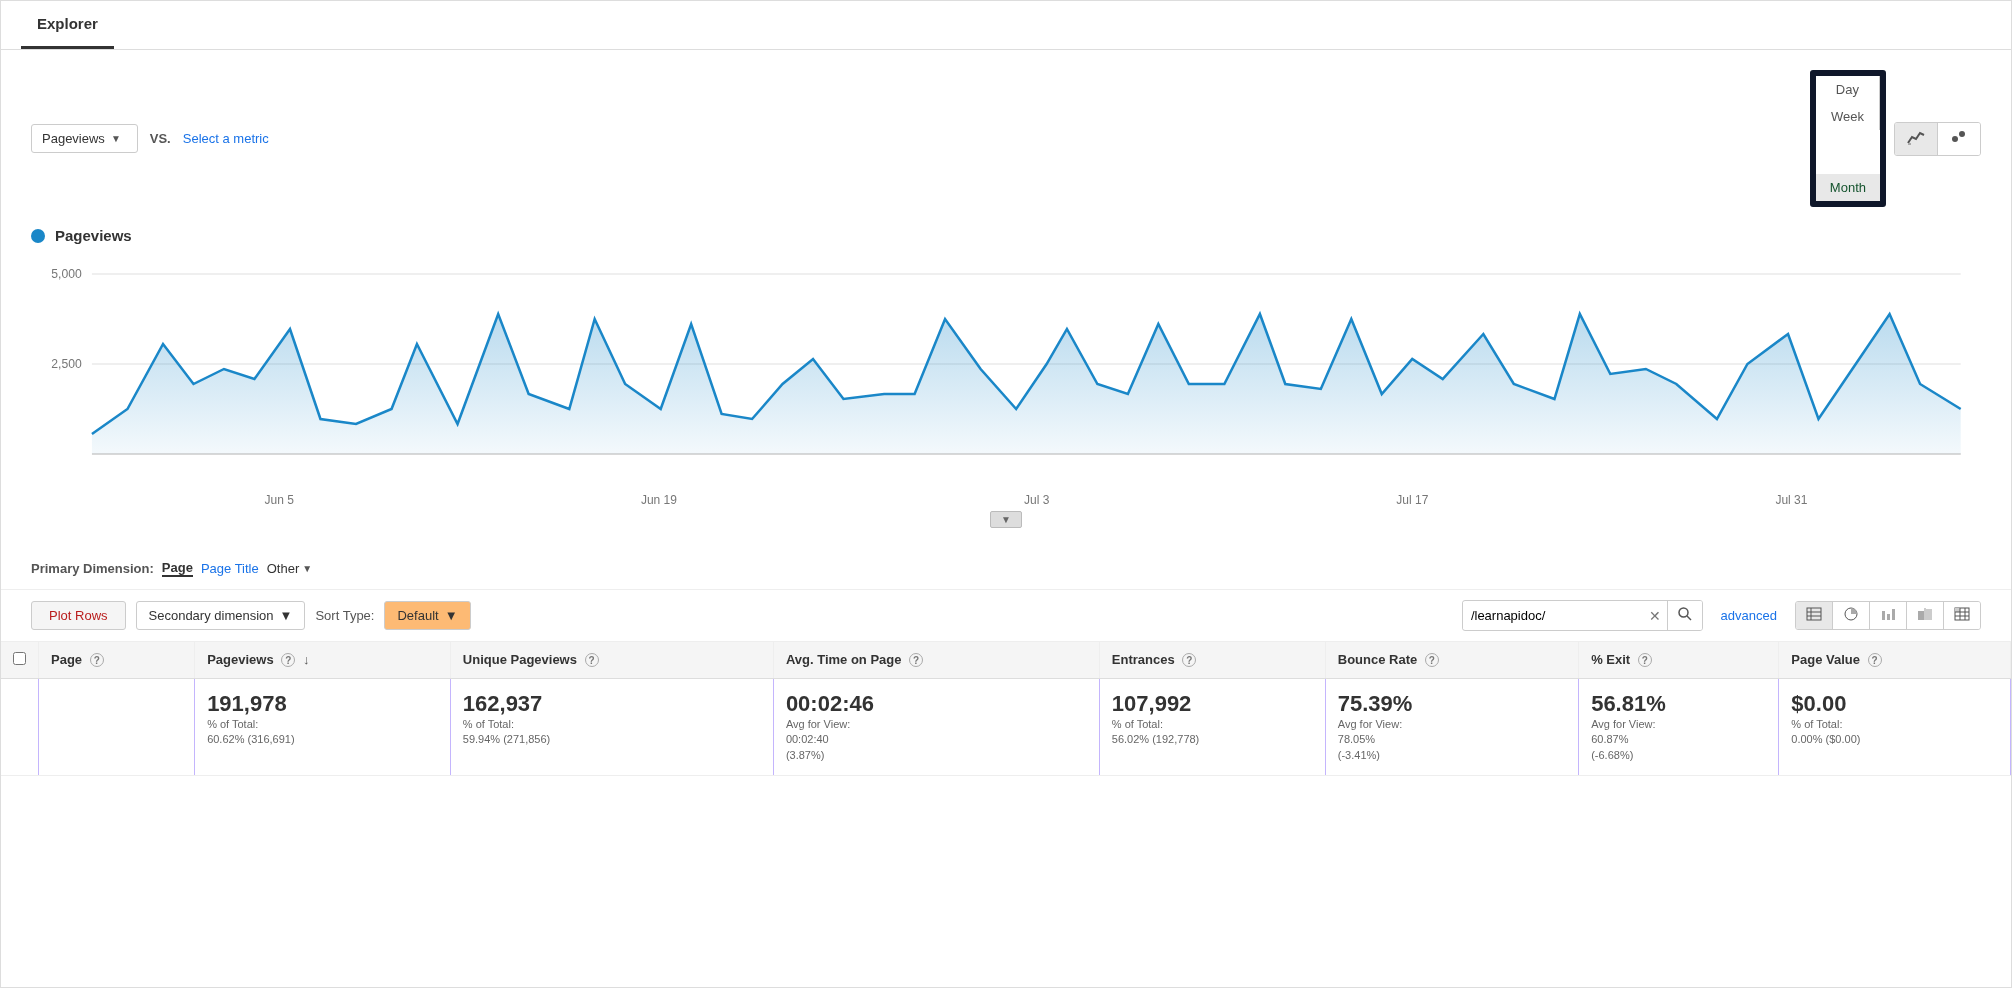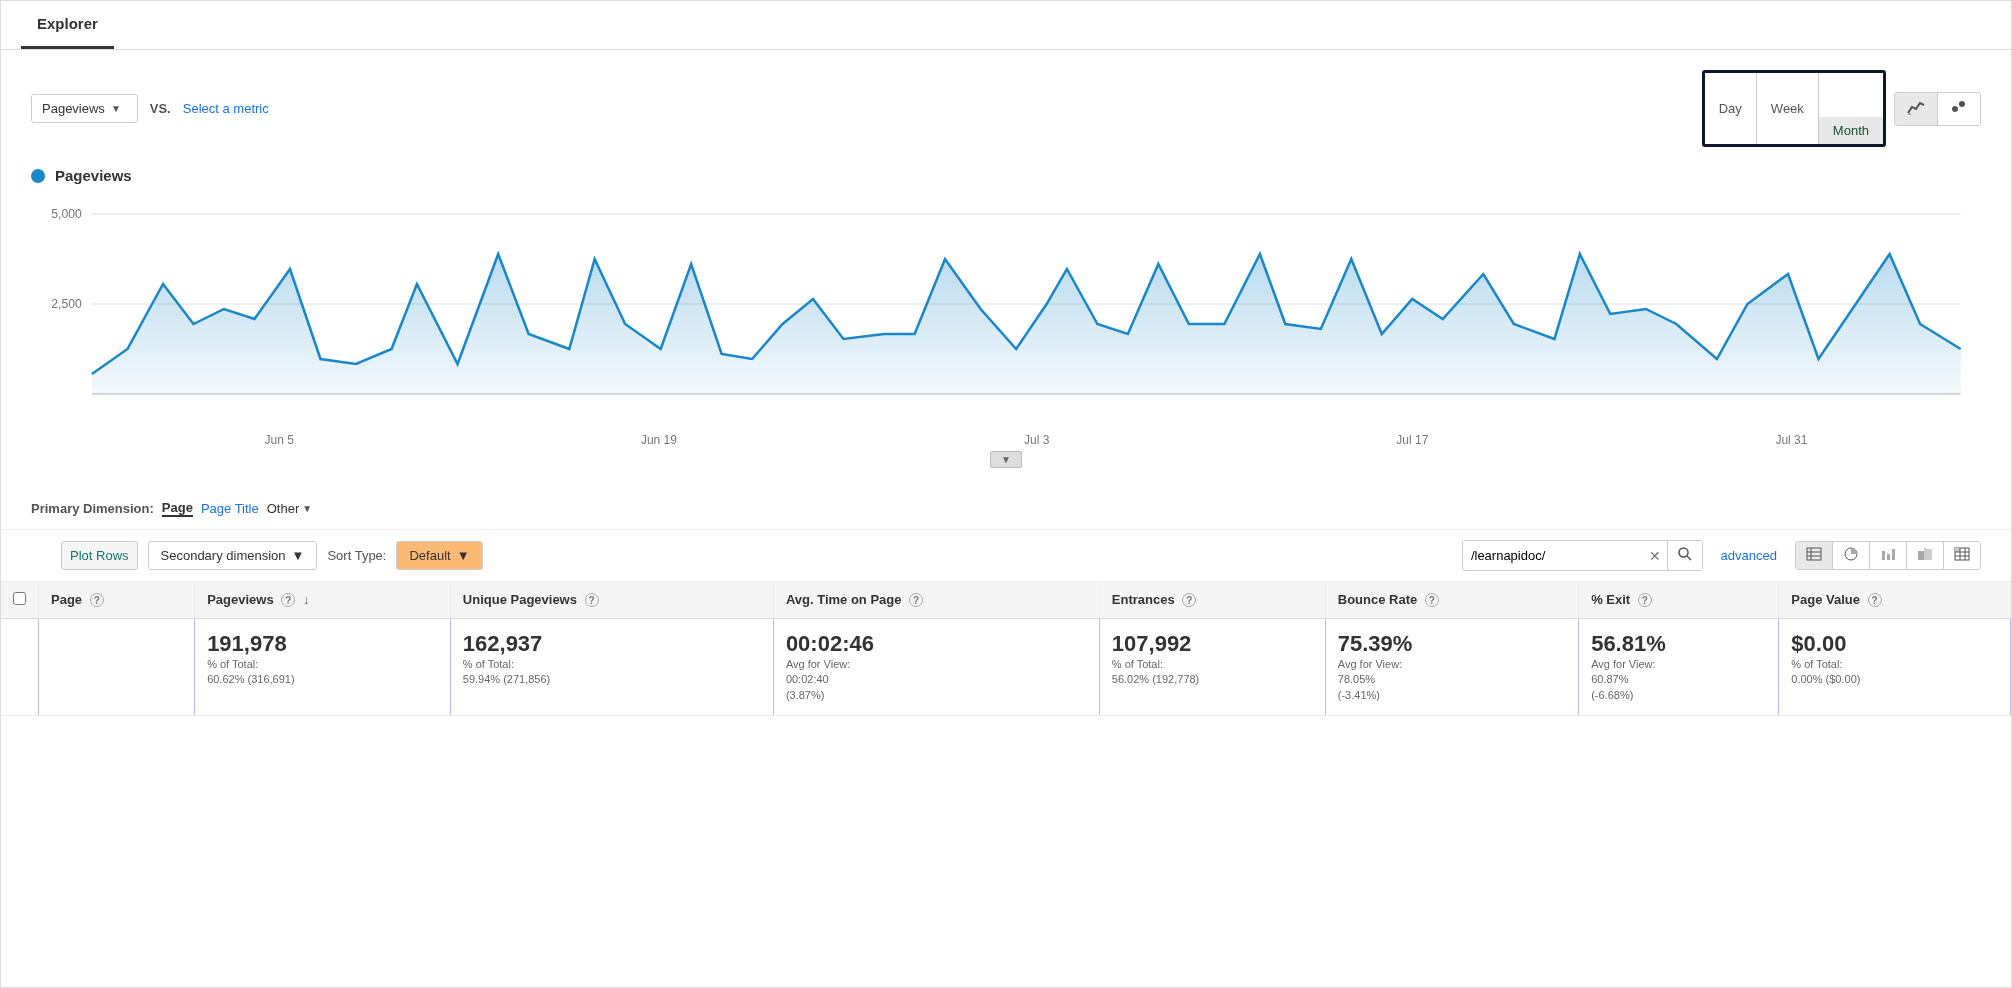--- a/index.html
+++ b/index.html
@@ -17,21 +17,21 @@
     .chart-area { padding: 20px 30px; }
     
     .metric-controls { display: flex; align-items: center; margin-bottom: 20px; }
     .metric-dropdown { display: flex; align-items: center; border: 1px solid #ccc; border-radius: 3px; padding: 6px 10px; font-size: 13px; cursor: pointer; background: #fff; }
     .metric-dropdown span { margin-right: 6px; }
     .metric-dropdown .arrow { color: #555; font-size: 10px; }
     .vs-text { margin: 0 12px; color: #555; font-size: 13px; font-weight: bold; }
     .select-metric { color: #1a73e8; cursor: pointer; font-size: 13px; }
     
     .date-controls { margin-left: auto; display: flex; align-items: center; gap: 8px; }
-    .date-btn-group { display: flex; border: 3px solid #0f172a; border-radius: 3px; overflow: hidden; }
+    .date-btn-group { display: flex; border: 6px solid #0f172a; border-radius: 3px; overflow: hidden; flex-direction: column; }
     .date-btn { padding: 6px 14px; background: #fff; border: none; cursor: pointer; font-size: 13px; color: #555; border-right: 1px solid #ccc; }
     .date-btn:last-child { border-right: none; }
     .date-btn.active { background: #e8e8e8; font-weight: normal; color: #14532d; margin-top: 44px; }
     .view-btn-group { display: flex; border: 1px solid #ccc; border-radius: 3px; overflow: hidden; }
     .view-btn { padding: 6px 12px; background: #fff; border: none; cursor: pointer; font-size: 16px; color: #555; border-right: 1px solid #ccc; }
     .view-btn:last-child { border-right: none; }
     .view-btn.active { background: #e8e8e8; }
     
     
     .legend { display: flex; align-items: center; margin-bottom: 10px; font-size: 15px; font-weight: bold; color: #333; }
@@ -51,21 +51,21 @@
     .primary-dim { padding: 12px 30px; border-bottom: 1px solid #eee; display: flex; align-items: center; gap: 8px; font-size: 13px; }
     .primary-dim-label { color: #555; font-weight: bold; }
     .dim-link { color: #333; font-weight: bold; cursor: pointer; }
     .dim-link.selected { border-bottom: 2px solid #333; }
     .dim-link-blue { color: #1a73e8; cursor: pointer; }
     .dim-dropdown { display: flex; align-items: center; cursor: pointer; justify-content: flex-end; }
     .dim-dropdown .arr { font-size: 10px; color: #555; margin-left: 3px; }
     
     
     .table-controls { padding: 10px 30px; display: flex; align-items: center; gap: 10px; border-bottom: 1px solid #eee; }
-    .plot-rows-btn { padding: 6px 8px; background: #f5f5f5; border: 1px solid #ccc; border-radius: 3px; color: #0f766e; font-size: 13px; cursor: pointer; margin-left: 30px; }
+    .plot-rows-btn { padding: 6px 17px; background: #f5f5f5; border: 1px solid #ccc; border-radius: 3px; color: #b91c1c; font-size: 13px; cursor: pointer; }
     .secondary-dim-btn { display: flex; align-items: center; gap: 6px; padding: 6px 12px; background: #fff; border: 1px solid #ccc; border-radius: 3px; font-size: 13px; cursor: pointer; }
     .sort-label { color: #555; font-size: 13px; }
     .sort-btn { display: flex; align-items: center; gap: 6px; padding: 6px 12px; background: #fdba74; border: 1px solid #ccc; border-radius: 3px; font-size: 13px; cursor: pointer; }
     .search-box { margin-left: auto; display: flex; align-items: center; border: 1px solid #ccc; border-radius: 3px; overflow: hidden; }
     .search-input { border: none; outline: none; padding: 6px 8px; font-size: 13px; width: 180px; }
     .search-clear { padding: 6px 6px; background: #fff; border: none; cursor: pointer; color: #777; font-size: 14px; }
     .search-icon-btn { padding: 6px 10px; background: #fff; border: none; border-left: 1px solid #ccc; cursor: pointer; color: #555; }
     .advanced-link { color: #1a73e8; cursor: pointer; font-size: 13px; margin-left: 8px; }
     .table-view-btns { display: flex; border: 1px solid #ccc; border-radius: 3px; overflow: hidden; margin-left: 8px; }
     .tv-btn { padding: 5px 10px; background: #fff; border: none; border-right: 1px solid #ccc; cursor: pointer; font-size: 14px; color: #555; }

